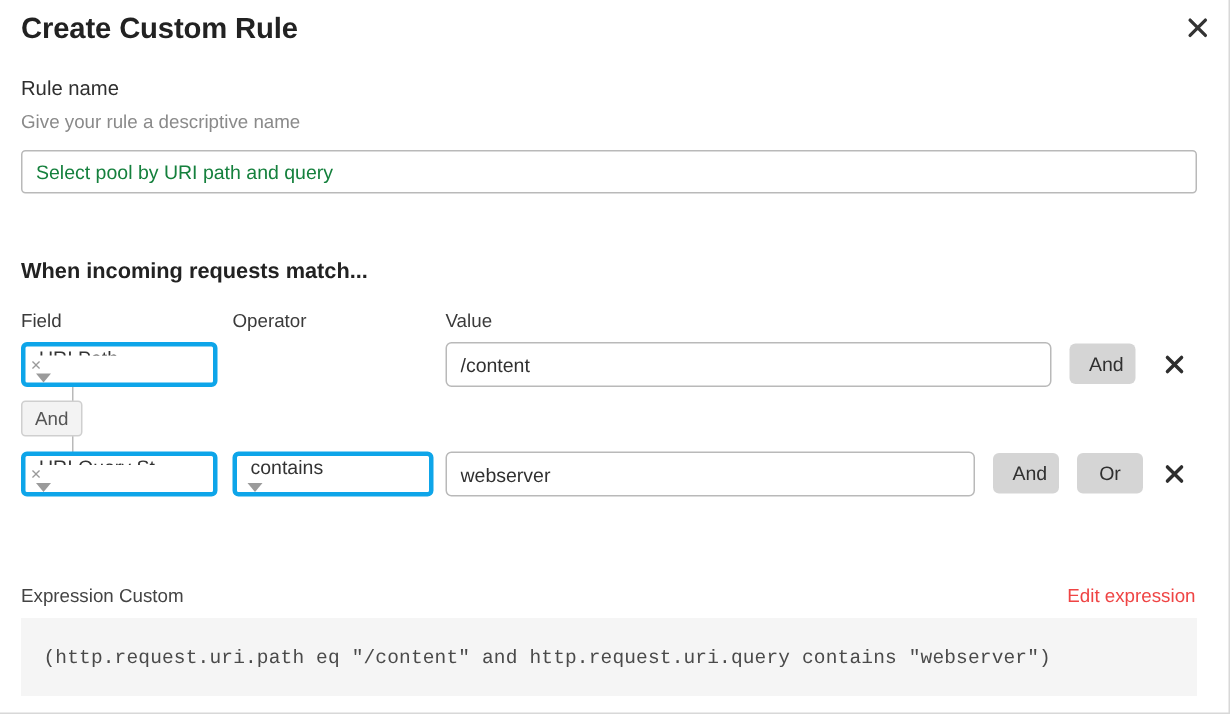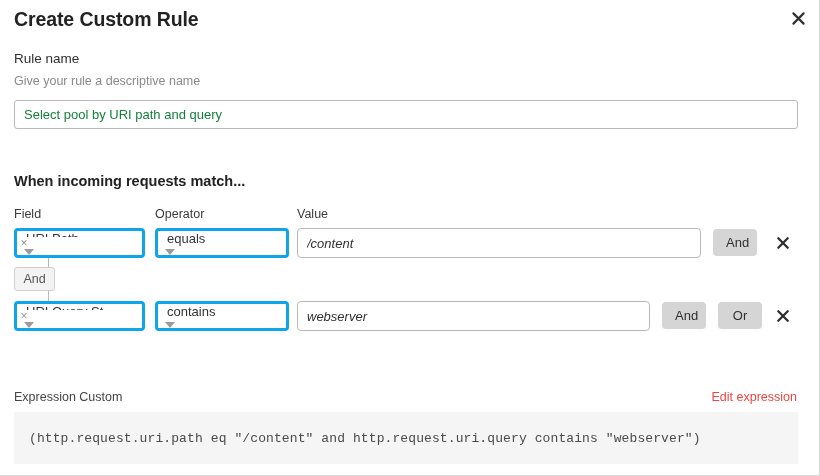--- a/index.html
+++ b/index.html
@@ -146,21 +146,20 @@
     left: 297px;
     height: 30px;
     border: 1px solid #b9b9b9;
     border-radius: 4px;
     background: #fff;
     font-family: "Liberation Sans", sans-serif;
     font-size: 13px;
     color: #303030;
     padding: 0 9px;
     outline: none;
-    font-style: italic;
   }
   .value-1 { width: 404px; }
   .value-2 { width: 353px; }
 
   .logic-btn {
     position: absolute;
     height: 27px;
     top: 1px;
     background: #d5d5d5;
     border: none;
@@ -263,26 +262,20 @@
 
   <div class="row row-1">
     <div class="select-box select-field">
       <span class="select-text">URI Path</span>
       <span class="clear-x">×</span>
       <span class="caret">
           <i></i>
         </span>
     </div>
 
-    <div class="select-box select-operator">
-      <span class="select-text">equals</span>
-      <span class="caret">
-          <i></i>
-        </span>
-    </div>
 
     <input class="value-input value-1" type="text" value="/content" placeholder="Enter value" style="">
 
     <button class="logic-btn and-1">And</button>
 
     <button class="remove-btn rm-1" aria-label="Remove">
       <svg width="14" height="14" viewBox="0 0 14 14">
         <path d="M2.3 2.3 L11.7 11.7 M11.7 2.3 L2.3 11.7" stroke="#2e2e2e" stroke-width="2.3" stroke-linecap="round"></path>
       </svg>
     </button>

